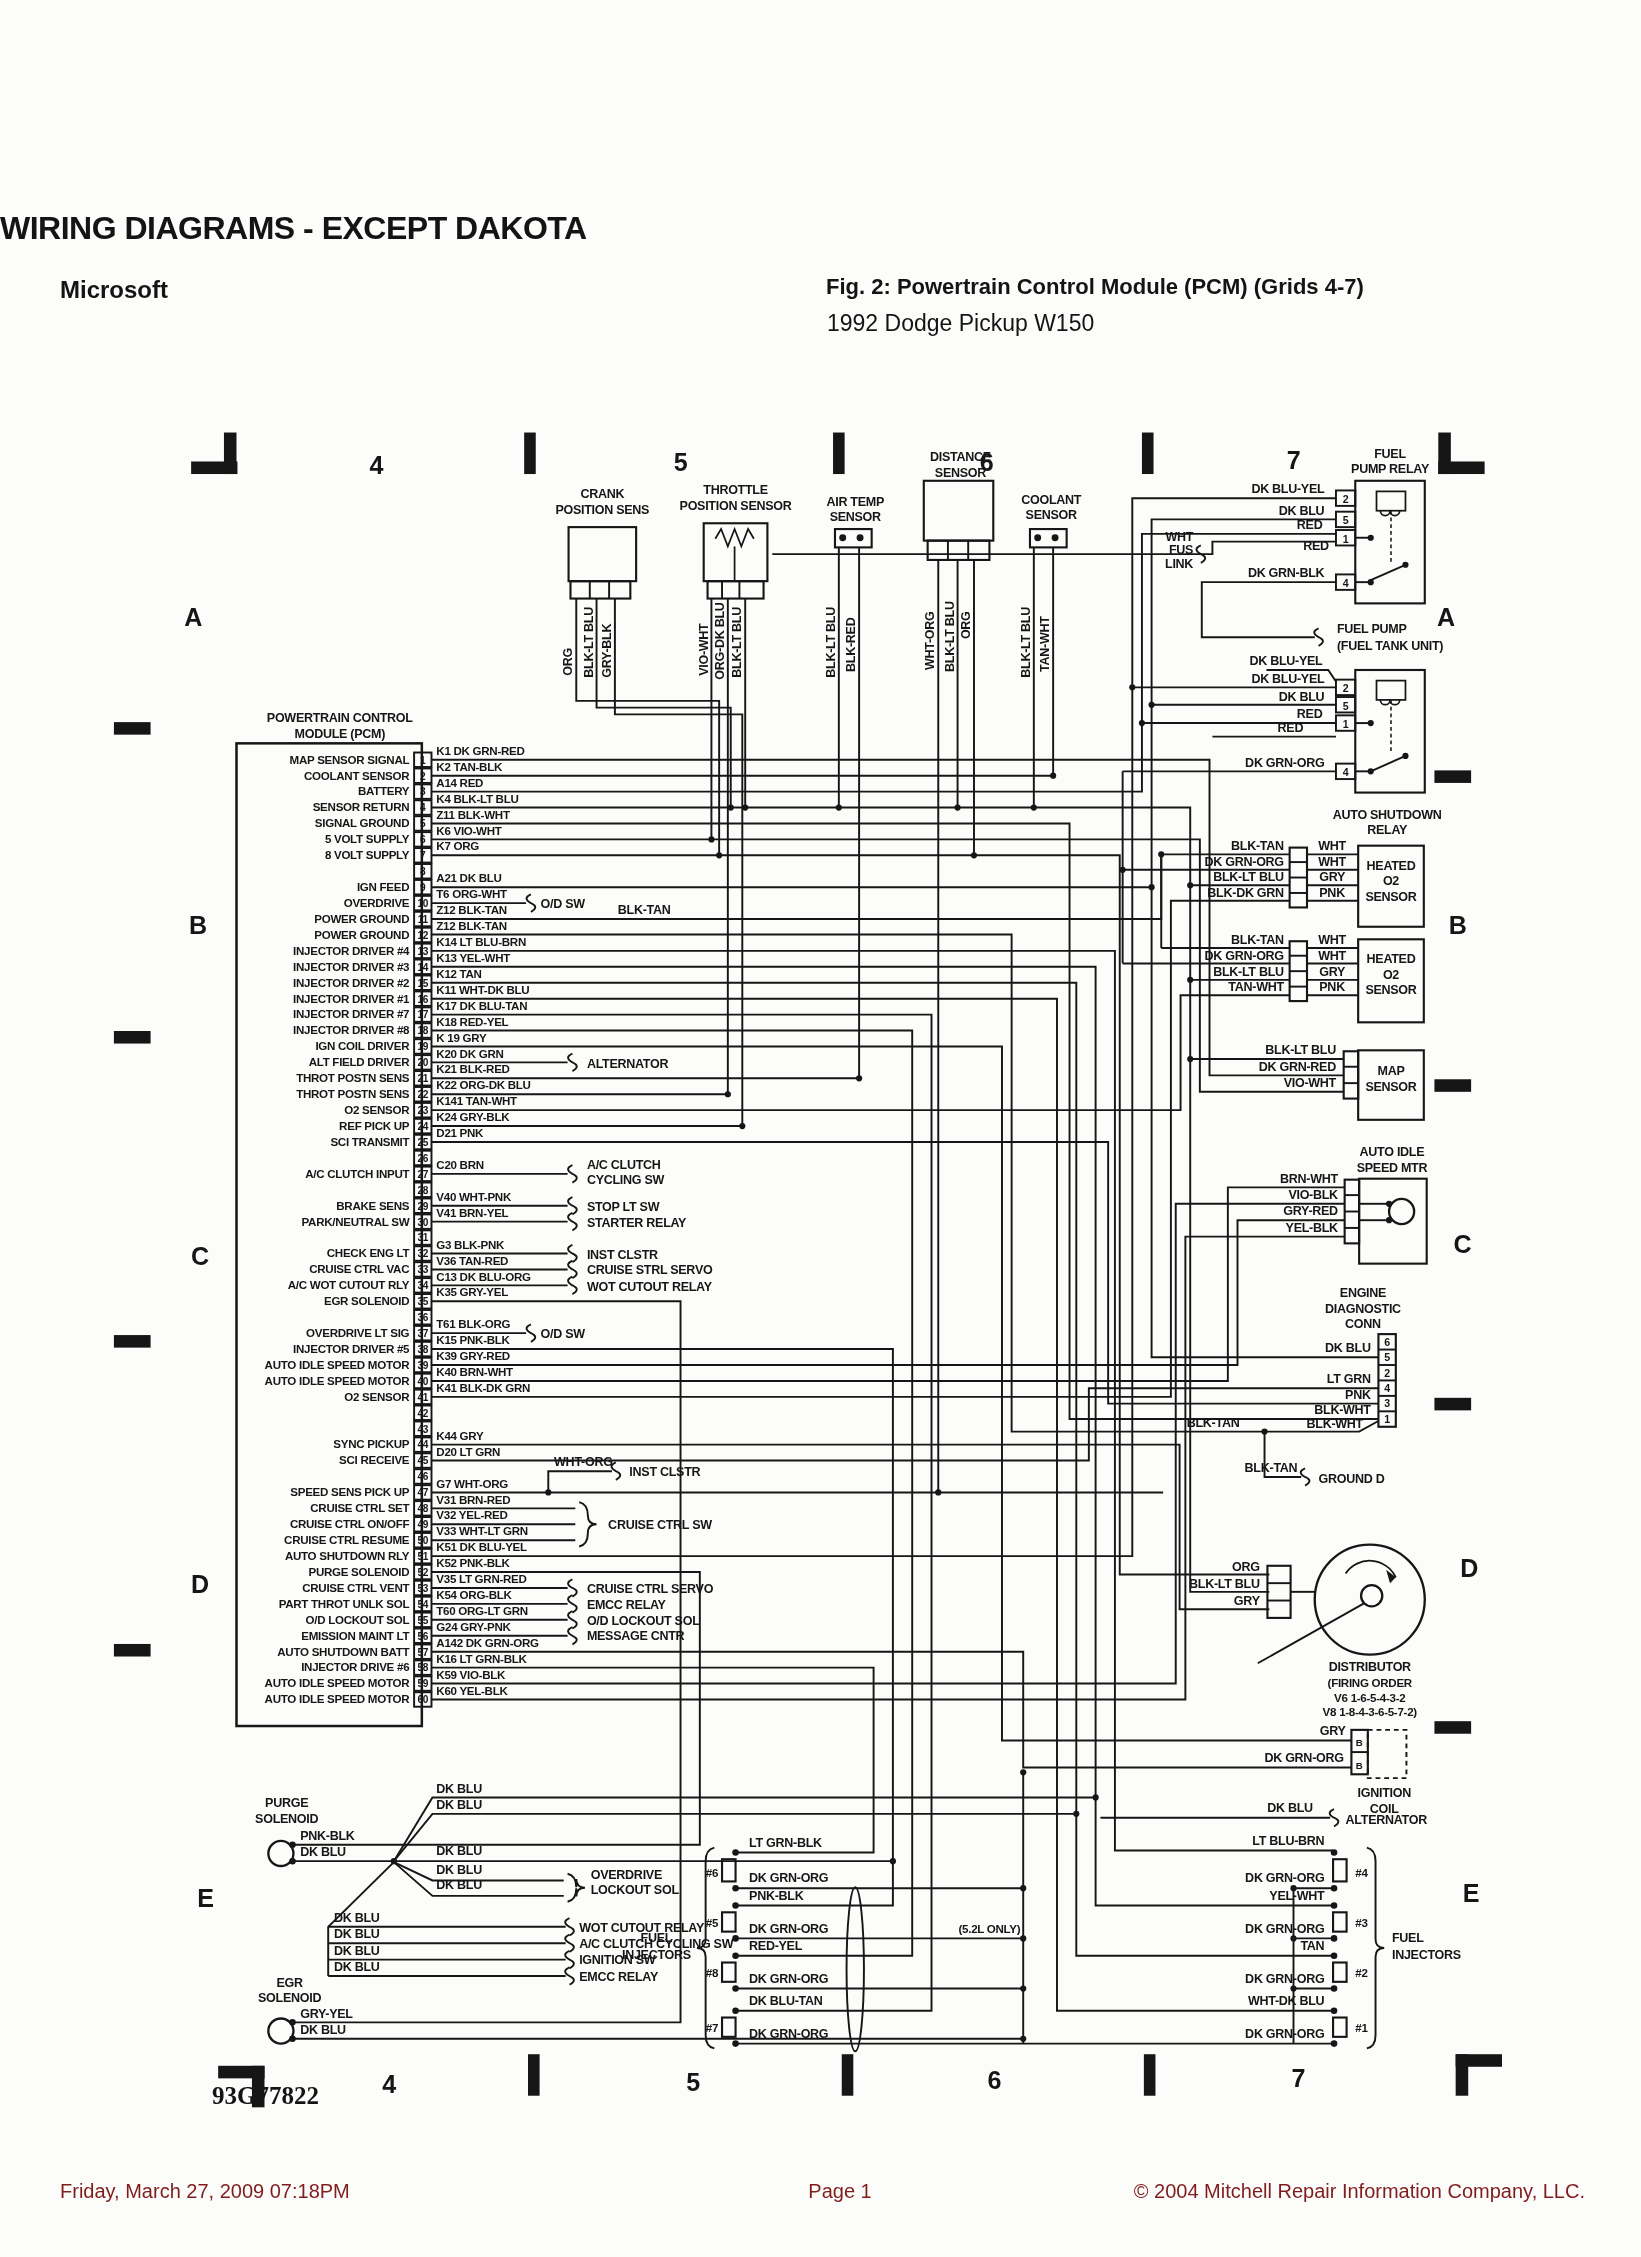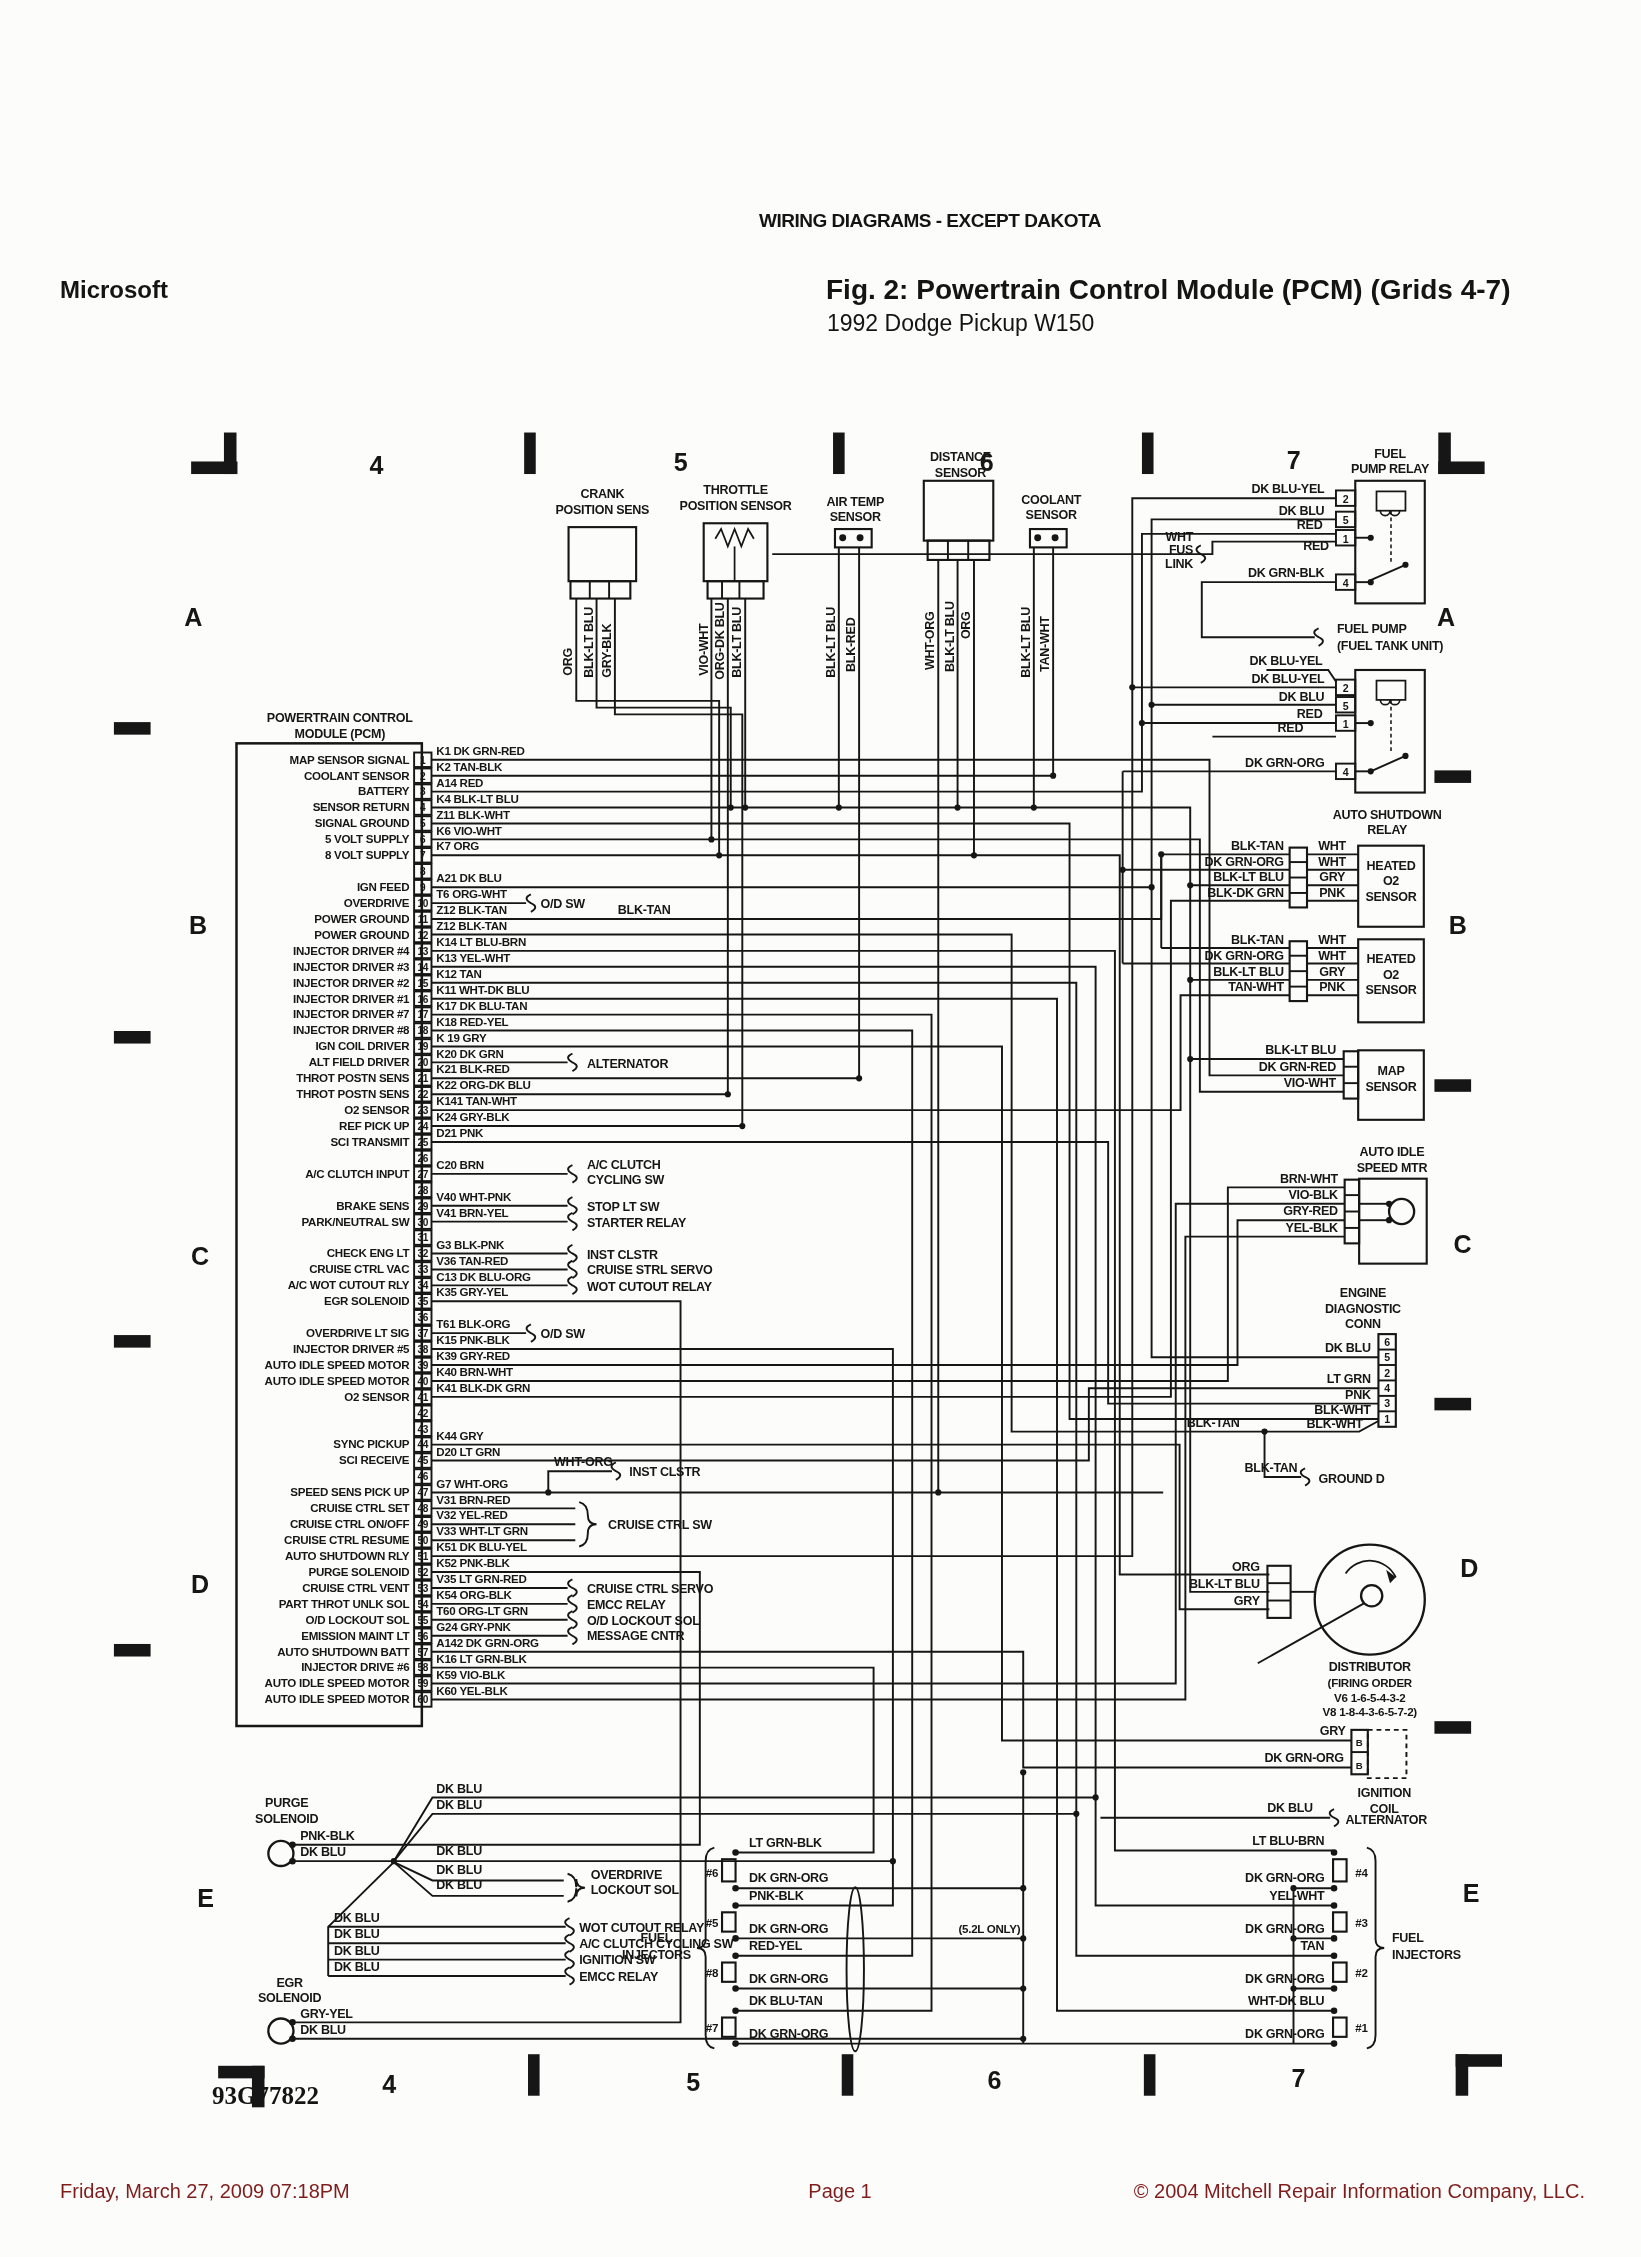--- a/index.html
+++ b/index.html
@@ -1,21 +1,21 @@
 <!DOCTYPE html>
 <html><head>
 <meta charset="utf-8">
 <style>
   html,body{margin:0;padding:0;background:#e8e8e6;}
   .page{position:relative;width:1641px;height:2257px;background:#fcfcfa;margin:0 auto;
         font-family:"Liberation Sans",sans-serif;color:#141414;overflow:hidden;}
-  .hdr-title{position:absolute;top:210px;left:0;width:1101px;text-align:right;
-        font-size:19px;font-weight:700;letter-spacing:-0.5px;}
+  .hdr-title{position:absolute;top:210px;left:0;width:1101px;text-align:left;
+        font-size:32px;font-weight:700;letter-spacing:-0.5px;}
   .hdr-app{position:absolute;top:276px;left:60px;font-size:24px;font-weight:700;text-align:center;}
-  .hdr-fig{position:absolute;top:274px;left:826px;font-size:28px;font-weight:700;}
+  .hdr-fig{position:absolute;top:274px;left:826px;font-size:22px;font-weight:700;}
   .hdr-sub{position:absolute;top:310px;left:827px;font-size:23px;font-weight:400;}
   .doc-num{position:absolute;top:2082px;left:212px;font-size:25px;font-weight:700;
         font-family:"Liberation Serif",serif;}
   .ftr{position:absolute;top:2180px;font-size:20px;color:#7f1d1d;}
   .ftr-date{left:60px;}
   .ftr-page{left:0;width:1680px;text-align:center;}
   .ftr-copy{right:56px;}
   svg{position:absolute;top:0;left:0;}
   svg text{font-family:"Liberation Sans",sans-serif;font-weight:700;fill:#161616;letter-spacing:-0.3px;}
 </style>

